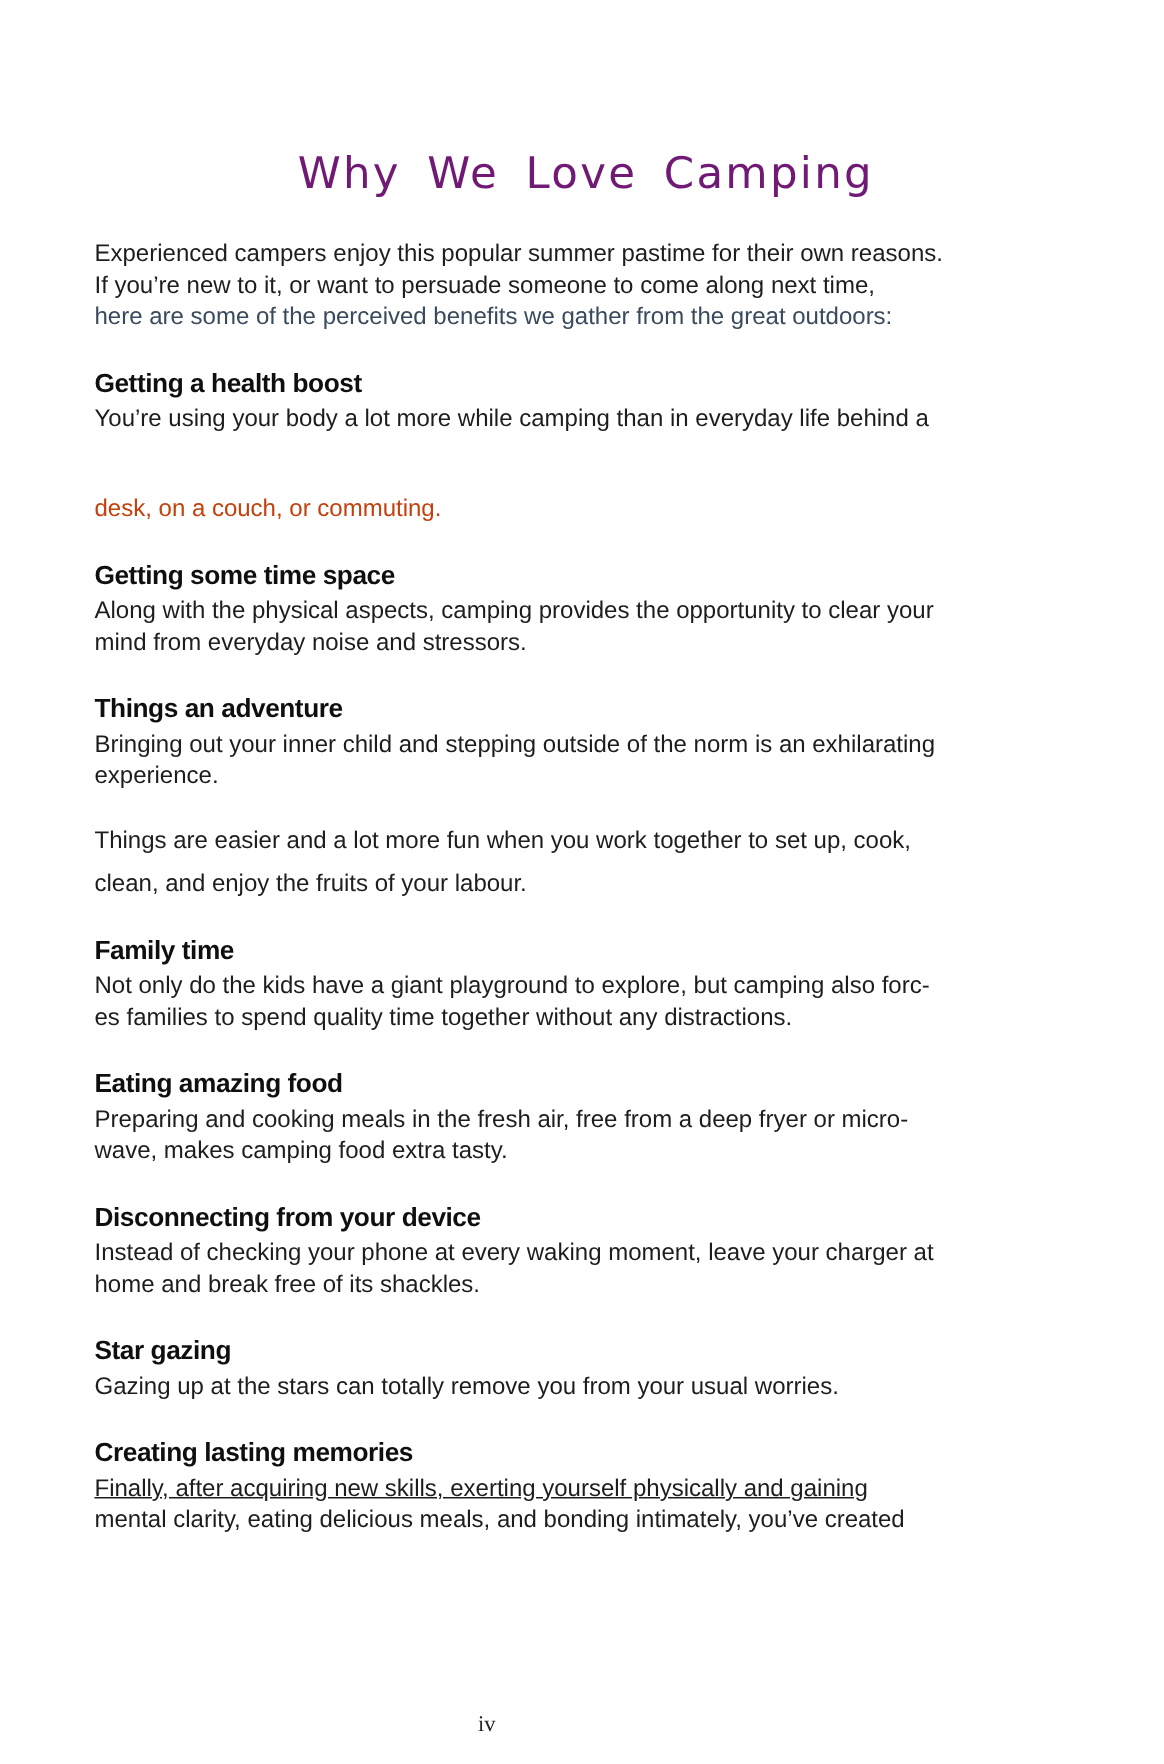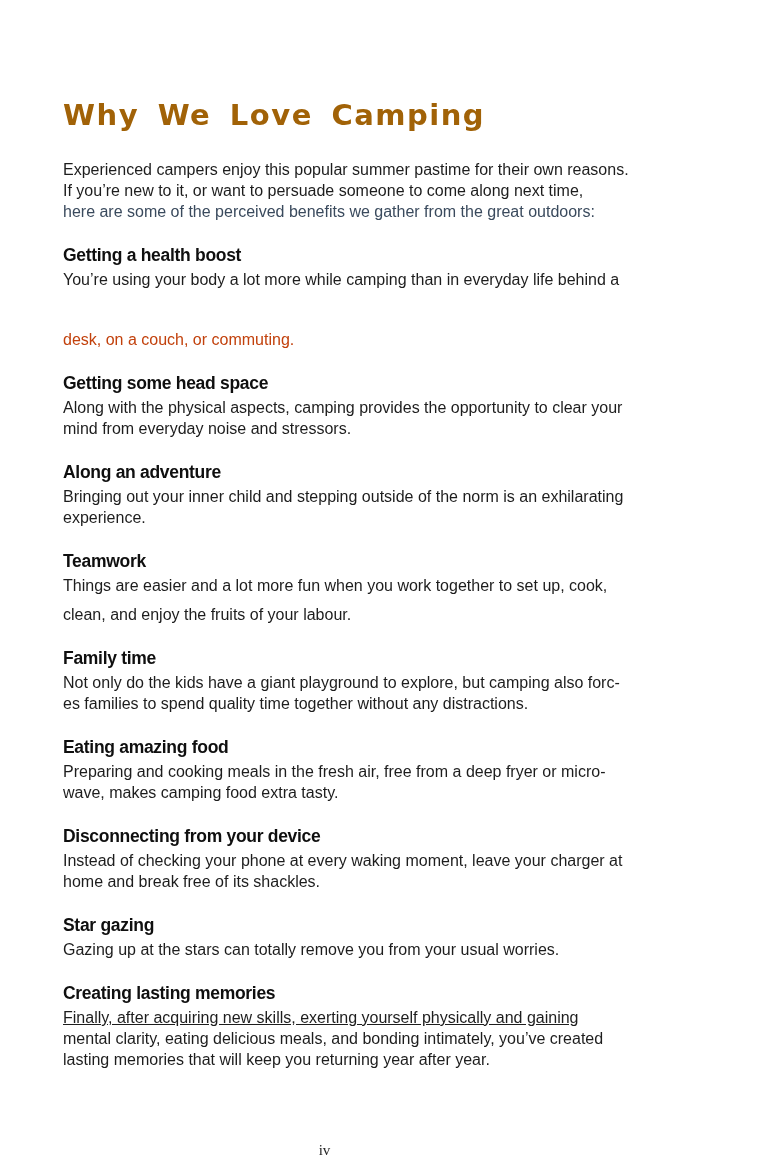--- a/index.html
+++ b/index.html
@@ -18,26 +18,27 @@
   }
   .content {
     position: absolute;
     left: 63px;
     top: 98px;
     width: 655px;
   }
   .page-title {
     margin: 0 0 27px 0;
     font-family: "DejaVu Sans", sans-serif;
-    font-weight: 700;
+    font-weight: 400;
     font-size: 29px;
     line-height: 34px;
     letter-spacing: 1.5px;
     word-spacing: 7px;
-    color: #a16207;
+    color: #701a75;
+    text-align: center;
   }
   .intro {
     margin: 0 0 6px 0;
   }
   .intro-line {
     font-size: 16px;
     line-height: 21px;
     white-space: nowrap;
     color: #1d1d1d;
   }
@@ -87,31 +88,30 @@
       <div class="intro-line" id="intro-highlight-line" style="color: rgb(58, 74, 93);">here are some of the perceived benefits we gather from the great outdoors:</div>
     </div>
 
     <div id="sections-root">
         <section class="section">
           <h2 class="section-heading" style="color: rgb(15, 15, 15);">Getting a health boost</h2>
           <div class="body-line" style="color: rgb(29, 29, 29);">You’re using your body a lot more while camping than in everyday life behind a</div>
           <div class="body-line" style="color: #c2410c; margin-top: 39px;">desk, on a couch, or commuting.</div>
         </section>
         <section class="section">
-          <h2 class="section-heading" style="color: rgb(15, 15, 15);">Getting some head space</h2>
+          <h2 class="section-heading" style="color: rgb(15, 15, 15);">Getting some time space</h2>
           <div class="body-line" style="color: rgb(29, 29, 29);">Along with the physical aspects, camping provides the opportunity to clear your</div>
           <div class="body-line" style="color: rgb(29, 29, 29);">mind from everyday noise and stressors.</div>
         </section>
         <section class="section">
-          <h2 class="section-heading" style="color: rgb(15, 15, 15);">Along an adventure</h2>
+          <h2 class="section-heading" style="color: rgb(15, 15, 15);">Things an adventure</h2>
           <div class="body-line" style="color: rgb(29, 29, 29);">Bringing out your inner child and stepping outside of the norm is an exhilarating</div>
           <div class="body-line" style="color: rgb(29, 29, 29);">experience.</div>
         </section>
         <section class="section spaced">
-          <h2 class="section-heading" style="color: rgb(15, 15, 15);">Teamwork</h2>
           <div class="body-line" style="color: rgb(29, 29, 29);">Things are easier and a lot more fun when you work together to set up, cook,</div>
           <div class="body-line" style="color: rgb(29, 29, 29);">clean, and enjoy the fruits of your labour.</div>
         </section>
         <section class="section">
           <h2 class="section-heading" style="color: rgb(15, 15, 15);">Family time</h2>
           <div class="body-line" style="color: rgb(29, 29, 29);">Not only do the kids have a giant playground to explore, but camping also forc-</div>
           <div class="body-line" style="color: rgb(29, 29, 29);">es families to spend quality time together without any distractions.</div>
         </section>
         <section class="section">
           <h2 class="section-heading" style="color: rgb(15, 15, 15);">Eating amazing food</h2>
@@ -124,19 +124,18 @@
           <div class="body-line" style="color: rgb(29, 29, 29);">home and break free of its shackles.</div>
         </section>
         <section class="section">
           <h2 class="section-heading" style="color: rgb(15, 15, 15);">Star gazing</h2>
           <div class="body-line" style="color: rgb(29, 29, 29);">Gazing up at the stars can totally remove you from your usual worries.</div>
         </section>
         <section class="section">
           <h2 class="section-heading" style="color: rgb(15, 15, 15);">Creating lasting memories</h2>
           <div class="body-line" style="color: rgb(29, 29, 29); text-decoration: underline;">Finally, after acquiring new skills, exerting yourself physically and gaining</div>
           <div class="body-line" style="color: rgb(29, 29, 29);">mental clarity, eating delicious meals, and bonding intimately, you’ve created</div>
-          <div class="body-line" style="color: rgb(29, 29, 29);">lasting memories that will keep you returning year after year.</div>
         </section>
       </div>
   </div>
 
   <div class="page-footer">iv</div>
 </div>
 
 </body></html>

